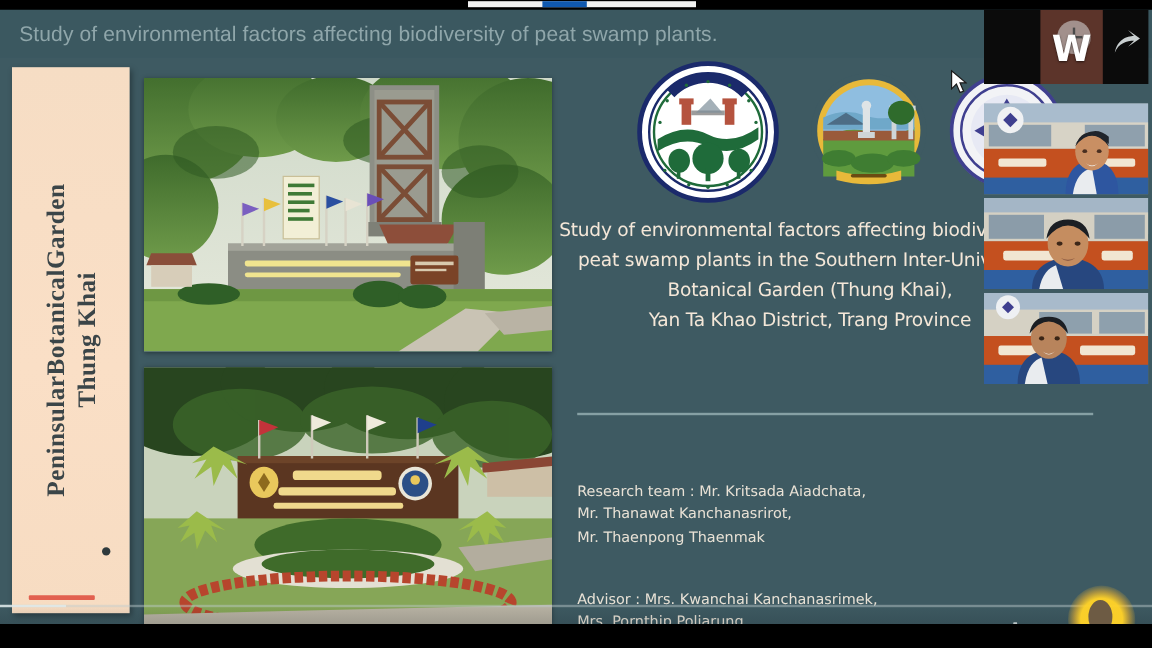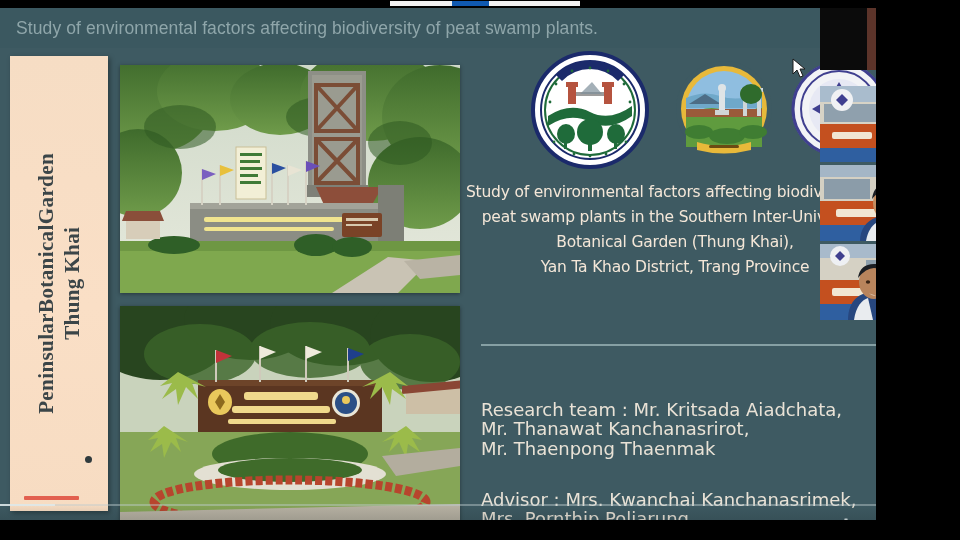--- a/index.html
+++ b/index.html
@@ -1,19 +1,19 @@
 <!DOCTYPE html>
 <html><head>
 <meta charset="utf-8">
 <style>
   * { margin:0; padding:0; box-sizing:border-box; }
   html,body { width:960px; height:540px; overflow:hidden; background:#000; }
   body { font-family:"Liberation Sans", sans-serif; position:relative; }
 
-  #stage { position:absolute; inset:0; width:876px; height:540px; background:#000; overflow:hidden; }
+  #stage { position:absolute; inset:0; width:960px; height:540px; background:#000; overflow:hidden; }
 
   
   #top-strip { position:absolute; left:0; top:0; width:960px; height:8px; background:#000; z-index:60; }
   #top-strip .track { position:absolute; left:390px; top:1px; width:190px; height:5px; background:#f2f2f2; }
   #top-strip .track .fill { position:absolute; left:62px; top:0; width:37px; height:5px; background:#1059b0; }
 
   
   #video { position:absolute; left:0; top:8px; width:960px; height:512px; background:#3d5860; overflow:hidden; }
 
   
@@ -74,21 +74,21 @@
 
   
   #slide-divider {
     position:absolute; left:481px; top:336px; width:430px; height:2px;
     background:#86a0a4;
   }
 
   
   #credits {
     position:absolute; left:481px; top:372px; width:420px;
-    color:#e9e2d6; font-size:18px; line-height:19.5px;
+    color:#e9e2d6; font-size:12px; line-height:19.5px;
     font-family:"DejaVu Sans", sans-serif; white-space:pre-line;
   }
   #credits .gap { display:block; height:12px; }
 
   
   #cursor { position:absolute; left:792px; top:50px; width:14px; height:20px; z-index:40; }
 
   
   #overlay-actions {
     position:absolute; right:3px; top:0px; width:137px; height:62px; z-index:45;

